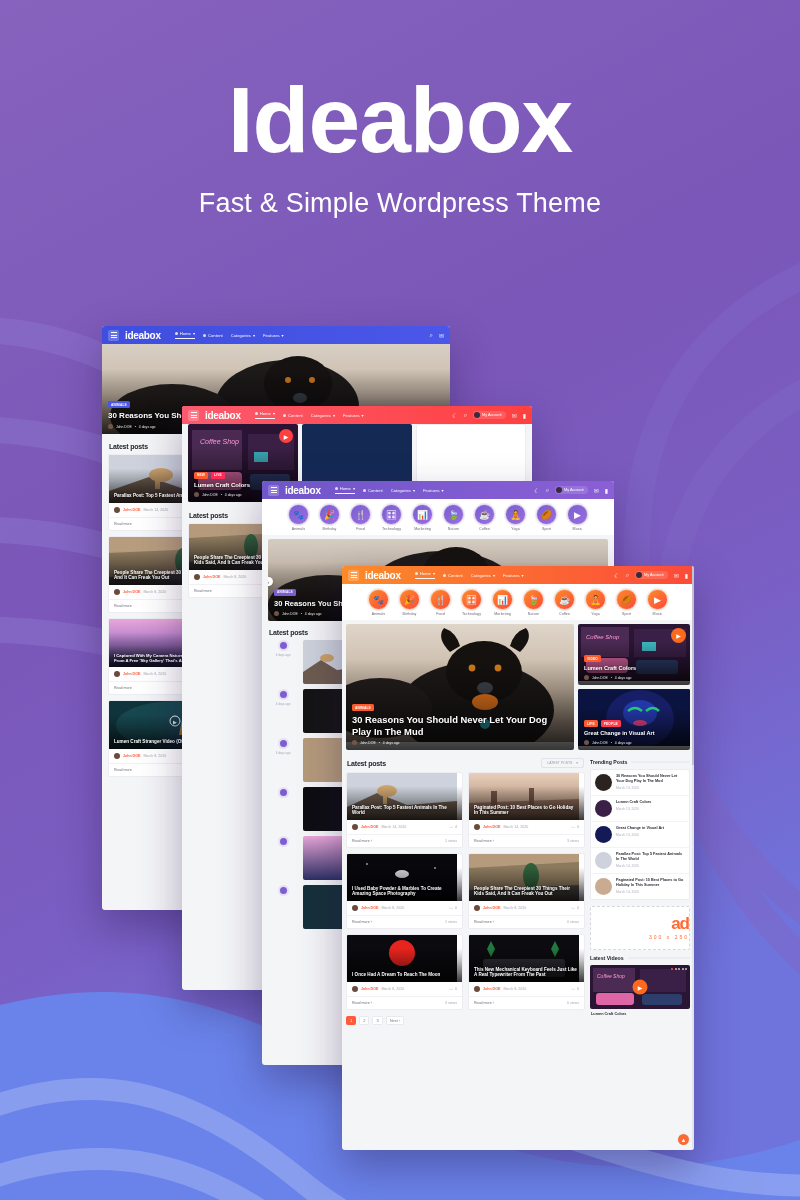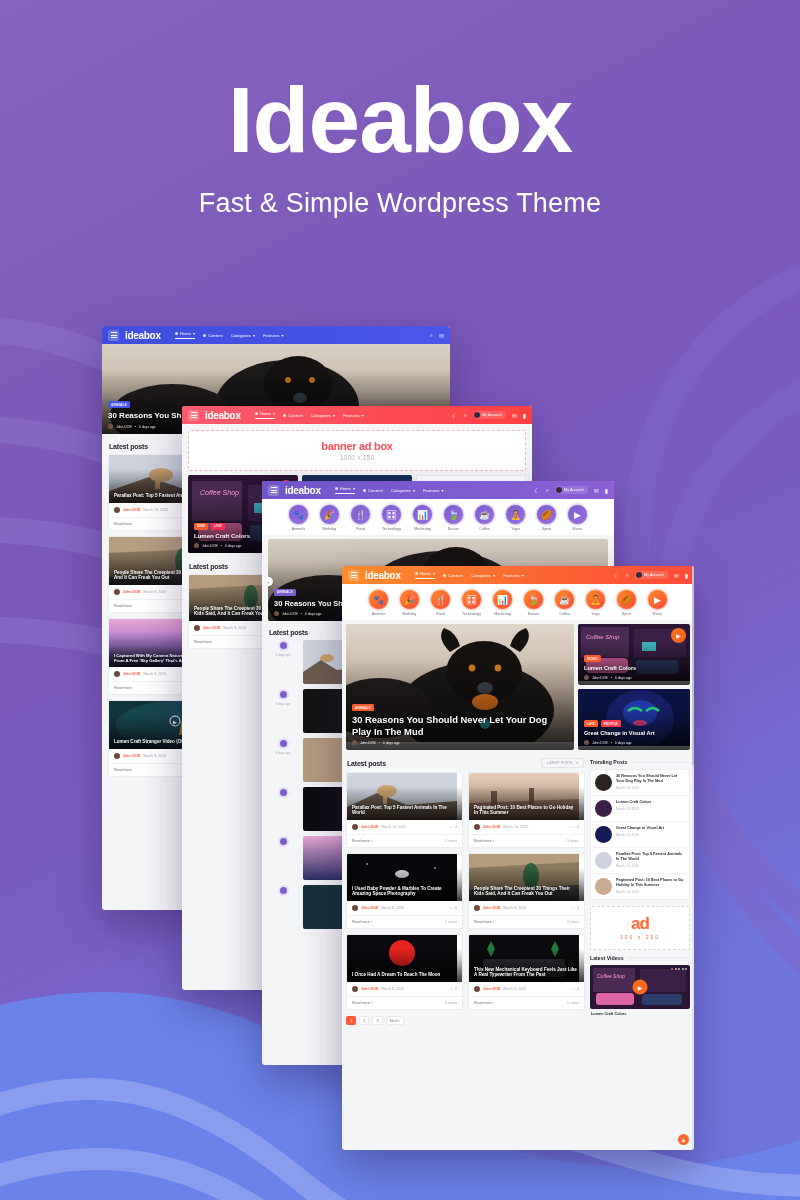--- a/index.html
+++ b/index.html
@@ -97,21 +97,21 @@
   
   .sidecol { width: 100px; flex:none; }
   .widget-h { font-size:5.2px; font-weight:700; color:#24242c; padding:5px 0 4px; display:flex; align-items:center; gap:4px; }
   .widget-h .bar { flex:1; height:2px; background:#eceaf3; border-radius:1px; }
   .trend { background:#fff; border:.5px solid #ececf2; border-radius:2px; }
   .trow { display:flex; gap:4px; padding:4px; border-bottom:.5px solid #f2f2f7; }
   .trow:last-child { border-bottom:none; }
   .trow .th { width:17px;height:17px;border-radius:50%;flex:none; }
   .trow .tt { font-size:3.8px; font-weight:700; color:#2a2a34; line-height:1.3; }
   .trow .td { font-size:3.3px; color:#aeaebb; margin-top:2px; }
-  .adbox { border:1px dashed #d6d6e2; border-radius:2px; background:#fff; text-align:center; padding:9px 0; margin-top:6px; }
+  .adbox { border:1px dashed #d6d6e2; border-radius:2px; background:#fff; text-align:right; padding:9px 0; margin-top:6px; }
   .adbox .w { font-size:17px; font-weight:700; color:#ff6a33; line-height:.9; letter-spacing:-1px; }
   .adbox .s { font-size:5px; color:#ff6a33; letter-spacing:2px; margin-top:3px; }
   .vidcard { position:relative; border-radius:2px; overflow:hidden; height:44px; }
   .vidcaption { font-size:3.8px; color:#2a2a34; font-weight:700; padding:3px 1px; }
   .dots { position:absolute; top:3px; right:3px; display:flex; gap:1.5px; }
   .dots i { width:2px;height:2px;border-radius:50%;background:rgba(255,255,255,.75); }
   .dots i.on { background:#ff5a3c; }
 
   .bannerad { margin:6px 6px 4px; border:1px dashed #f3b9b0; border-radius:3px; background:#fff; text-align:center; padding:9px 0; }
   .bannerad .w { font-size:11px; font-weight:700; color:#ff4d5e; letter-spacing:-.3px; }
@@ -337,24 +337,20 @@
         <span class="nav-ico">⌕</span>
         <span class="acct">
             <span class="av"></span>
             <span>My Account</span>
           </span>
         <span class="nav-ico">✉</span>
         <span class="nav-ico">▮</span>
       </div>
     </div>
 
-    <div class="bannerad">
-      <div class="w">banner ad box</div>
-      <div class="s">1000 x 150</div>
-    </div>
 
     <div style="display:flex;gap:4px;padding:0 6px;">
       <div style="position:relative;width:110px;height:78px;border-radius:2px;overflow:hidden;">
         <svg width="110" height="78" viewBox="0 0 110 78">
           <rect width="110" height="78" fill="#2a1333"></rect>
           <rect x="4" y="6" width="50" height="40" fill="#4a2a52"></rect>
           <rect x="60" y="10" width="46" height="36" fill="#3b2046"></rect>
           <rect x="10" y="48" width="44" height="18" rx="4" fill="#e06aa8"></rect>
           <rect x="62" y="50" width="40" height="16" rx="3" fill="#2f3f6d"></rect>
           <text x="12" y="20" fill="#ff9ad5" font-size="7" font-style="italic">Coffee Shop</text>

